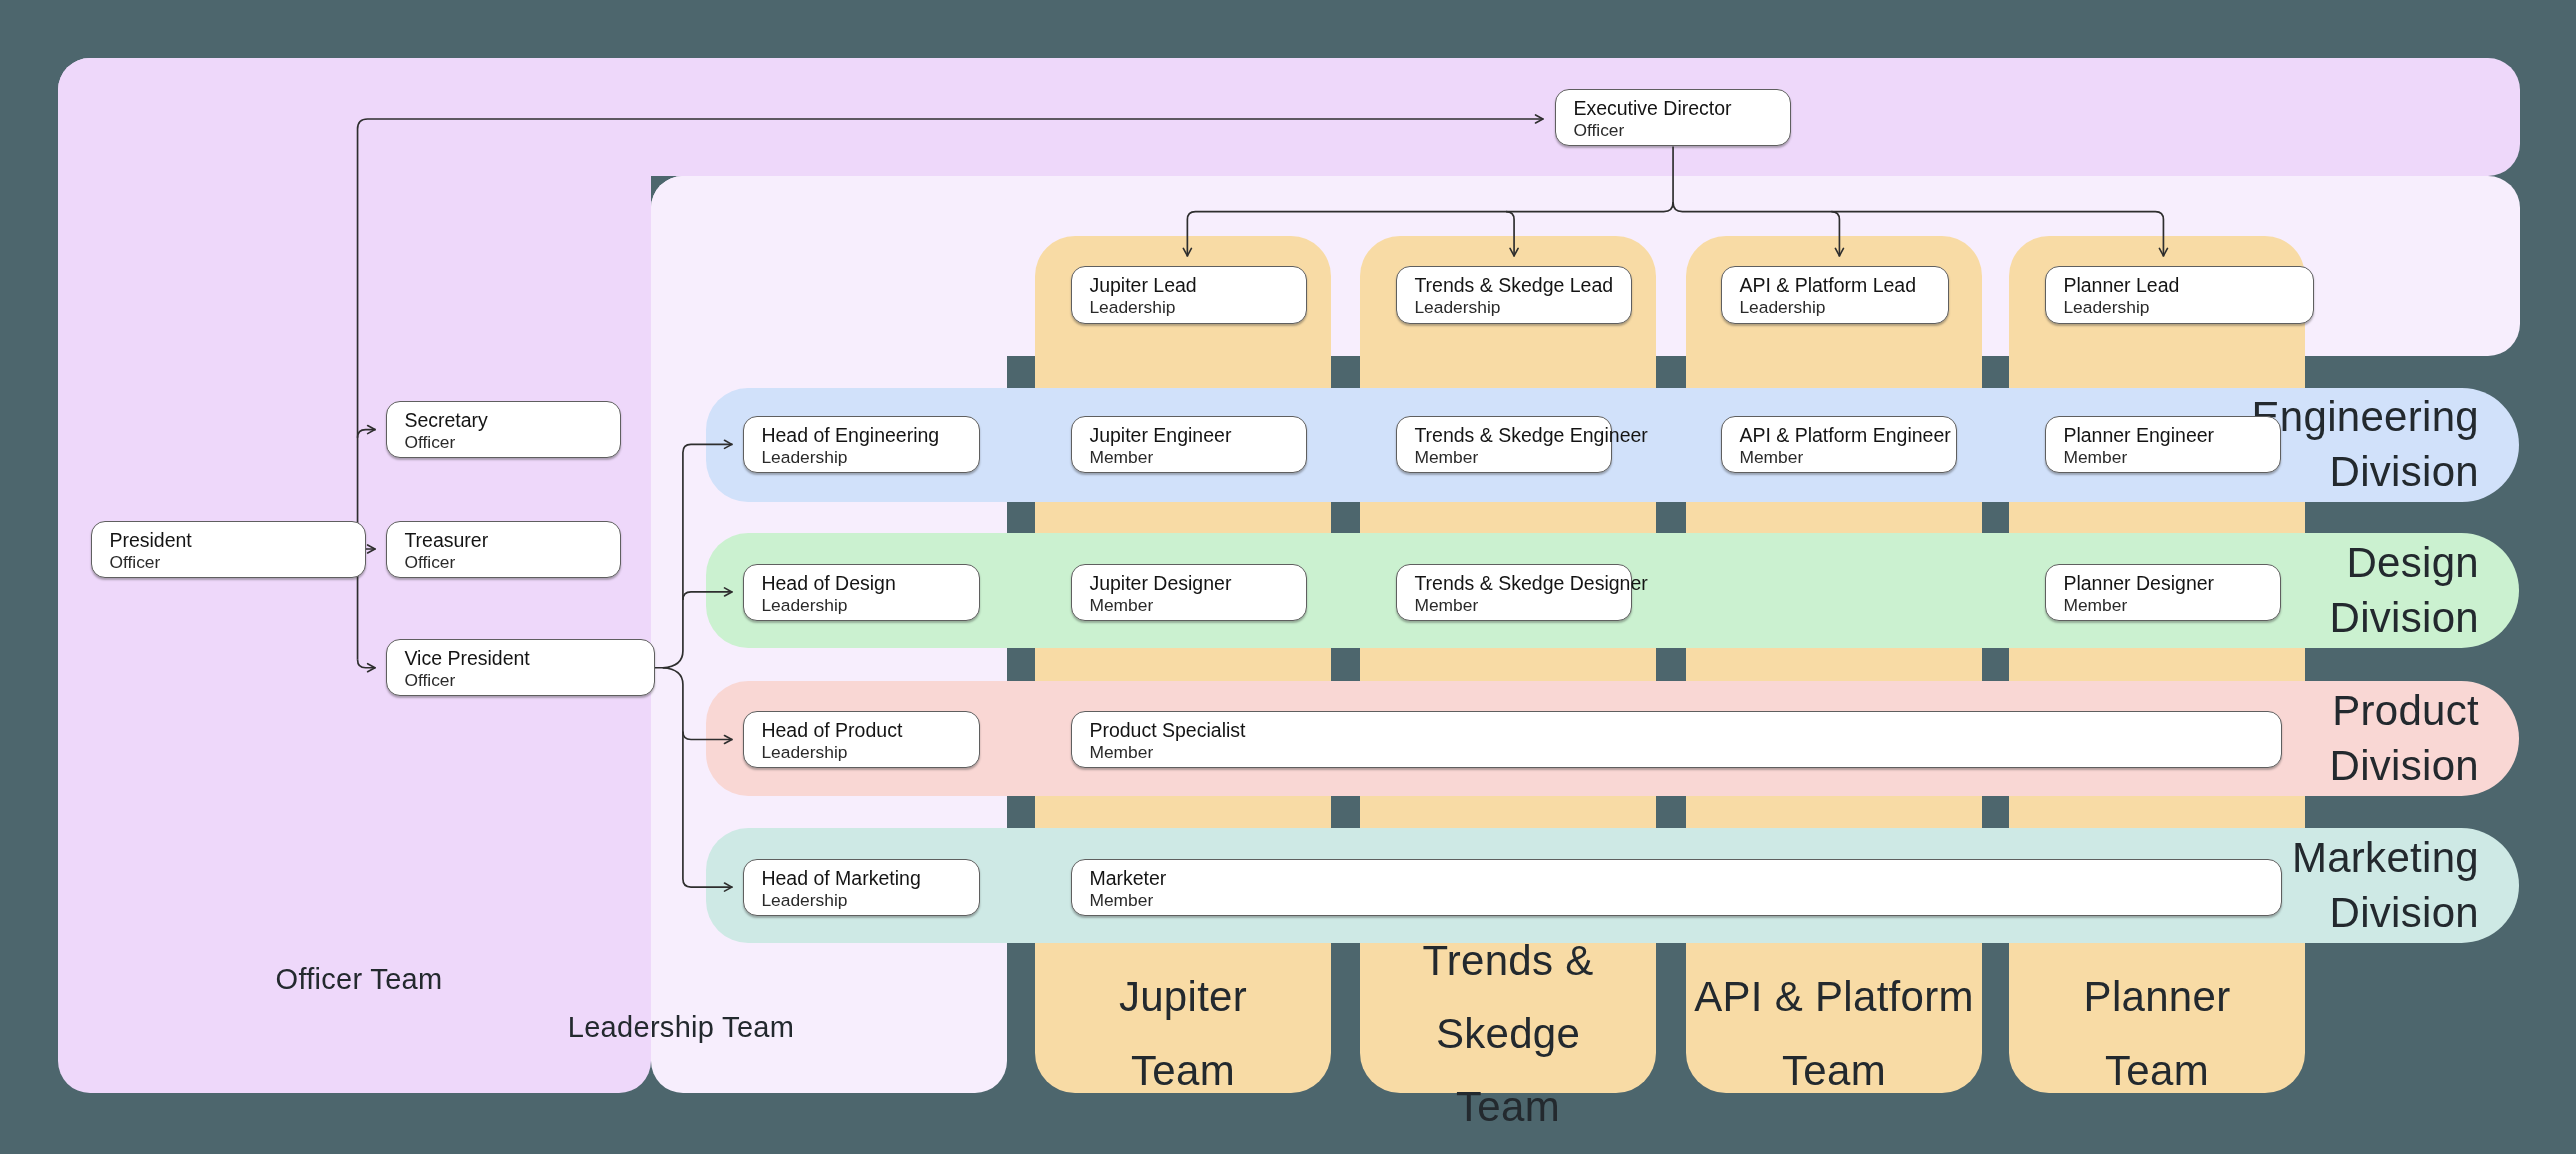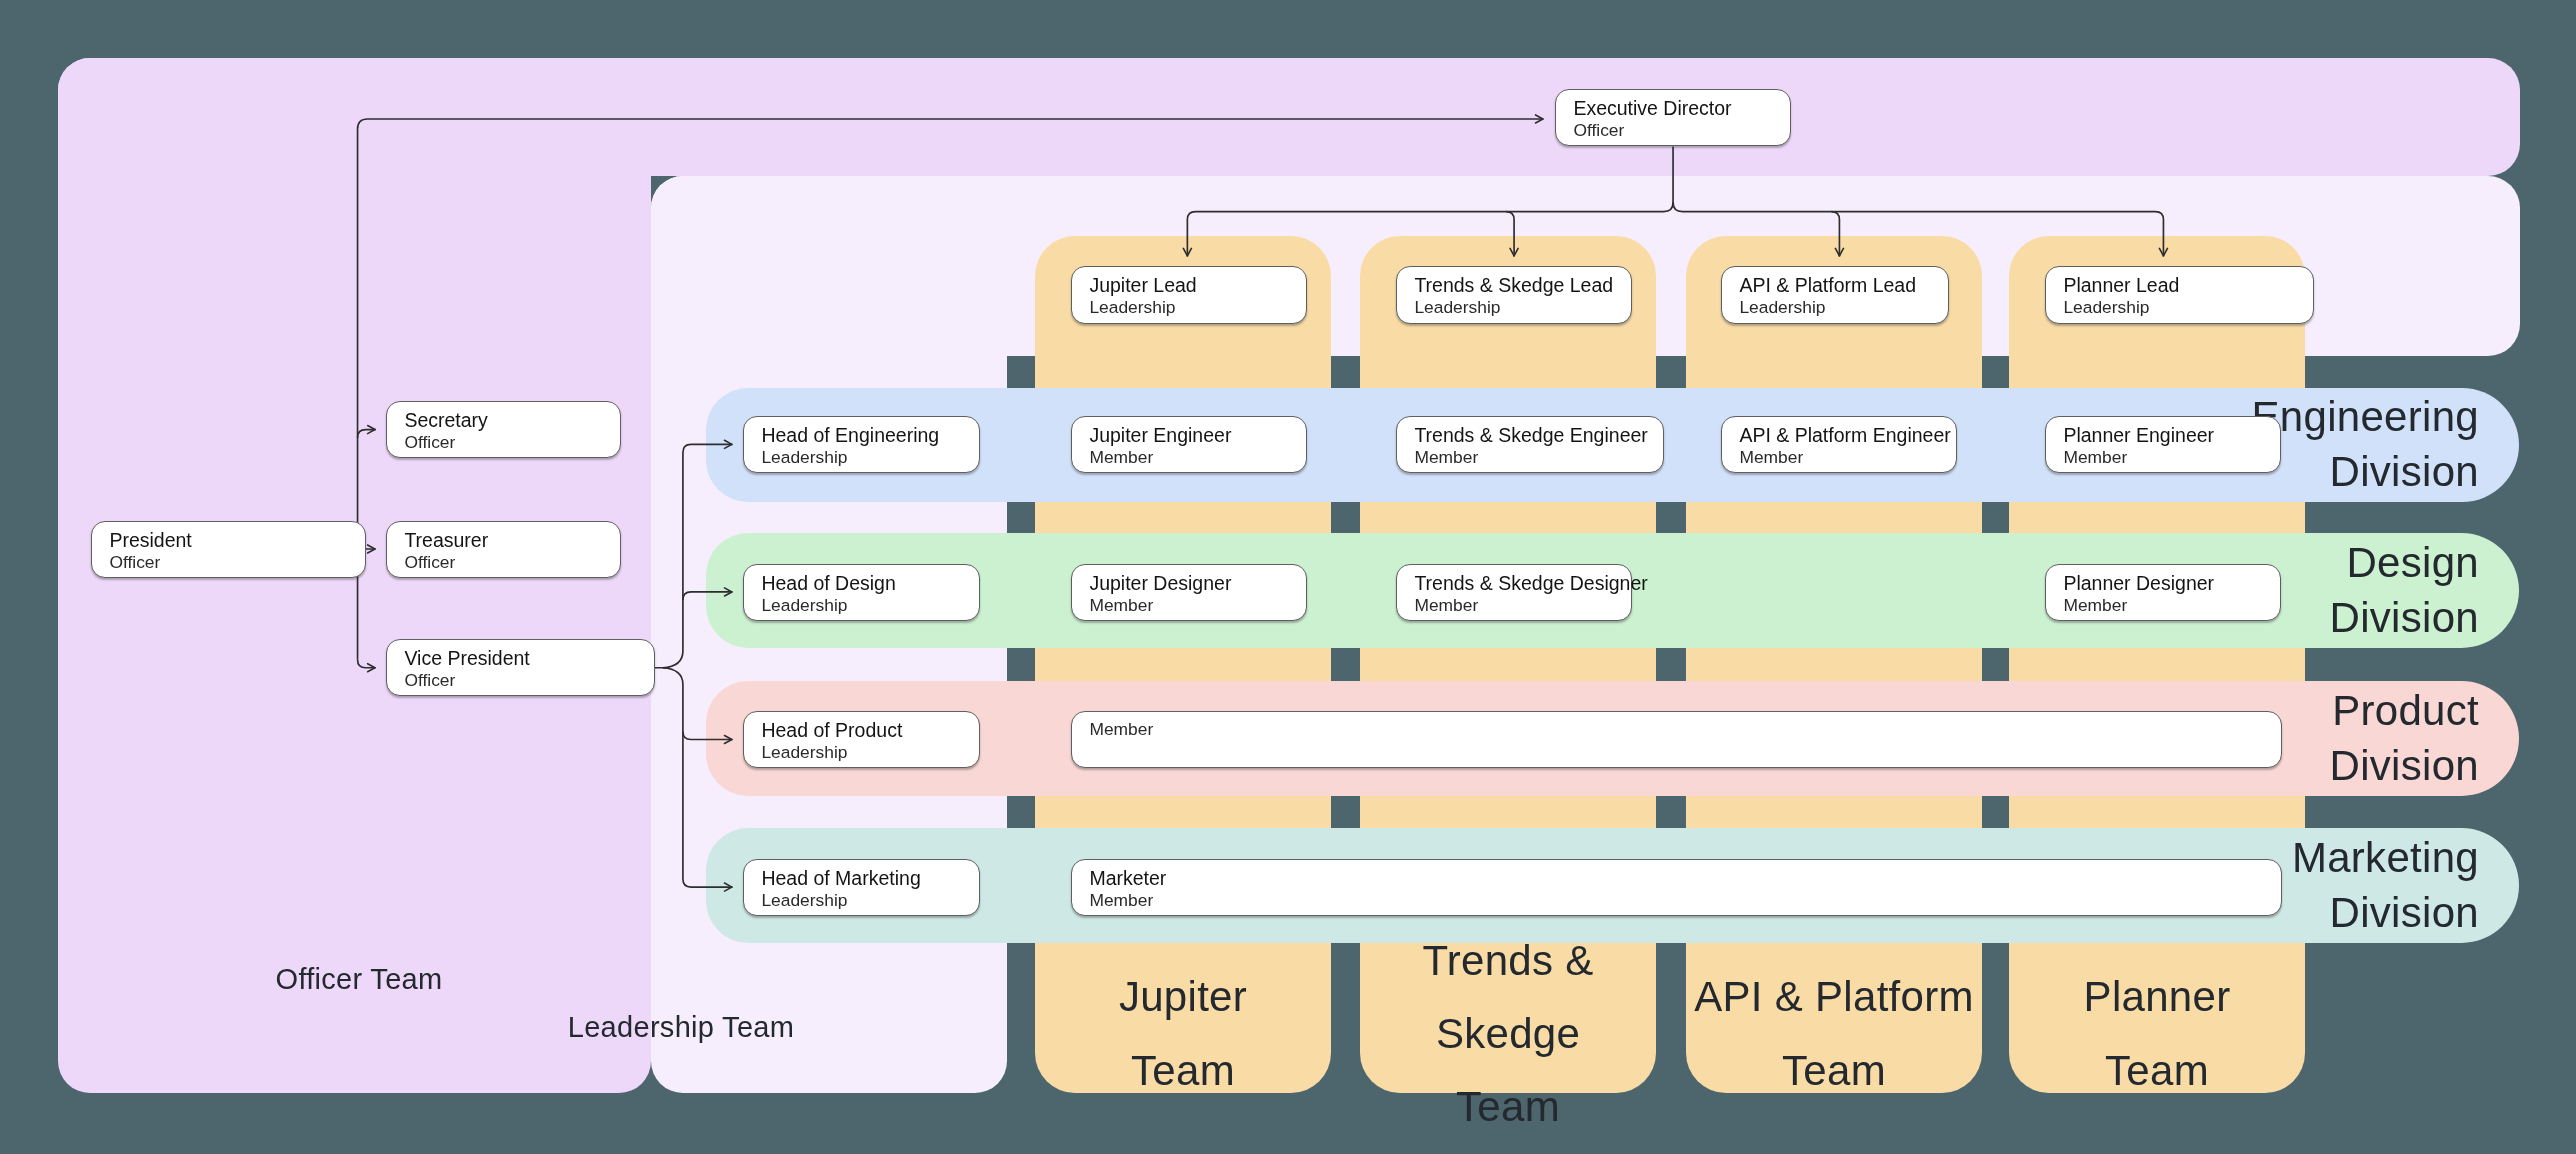--- a/index.html
+++ b/index.html
@@ -152,21 +152,21 @@
 </div>
 
 <div class="node" style="left:743px;top:416px;width:237px">
   <div class="nt">Head of Engineering</div>
   <div class="ns">Leadership</div>
 </div>
 <div class="node" style="left:1071px;top:416px;width:236px">
   <div class="nt">Jupiter Engineer</div>
   <div class="ns">Member</div>
 </div>
-<div class="node" style="left:1396px;top:416px;width:268px">
+<div class="node" style="left:1396px;top:416px;width:216px">
   <div class="nt">Trends &amp; Skedge Engineer</div>
   <div class="ns">Member</div>
 </div>
 <div class="node" style="left:1721px;top:416px;width:236px">
   <div class="nt">API &amp; Platform Engineer</div>
   <div class="ns">Member</div>
 </div>
 <div class="node" style="left:2045px;top:416px;width:236px">
   <div class="nt">Planner Engineer</div>
   <div class="ns">Member</div>
@@ -187,20 +187,21 @@
 <div class="node" style="left:2045px;top:564px;width:236px">
   <div class="nt">Planner Designer</div>
   <div class="ns">Member</div>
 </div>
 
 <div class="node" style="left:743px;top:711px;width:237px">
   <div class="nt">Head of Product</div>
   <div class="ns">Leadership</div>
 </div>
 <div class="node" style="left:1071px;top:711px;width:1211px">
+  <div class="nt">Product Specialist</div>
   <div class="ns">Member</div>
 </div>
 
 <div class="node" style="left:743px;top:859px;width:237px">
   <div class="nt">Head of Marketing</div>
   <div class="ns">Leadership</div>
 </div>
 <div class="node" style="left:1071px;top:859px;width:1211px">
   <div class="nt">Marketer</div>
   <div class="ns">Member</div>

